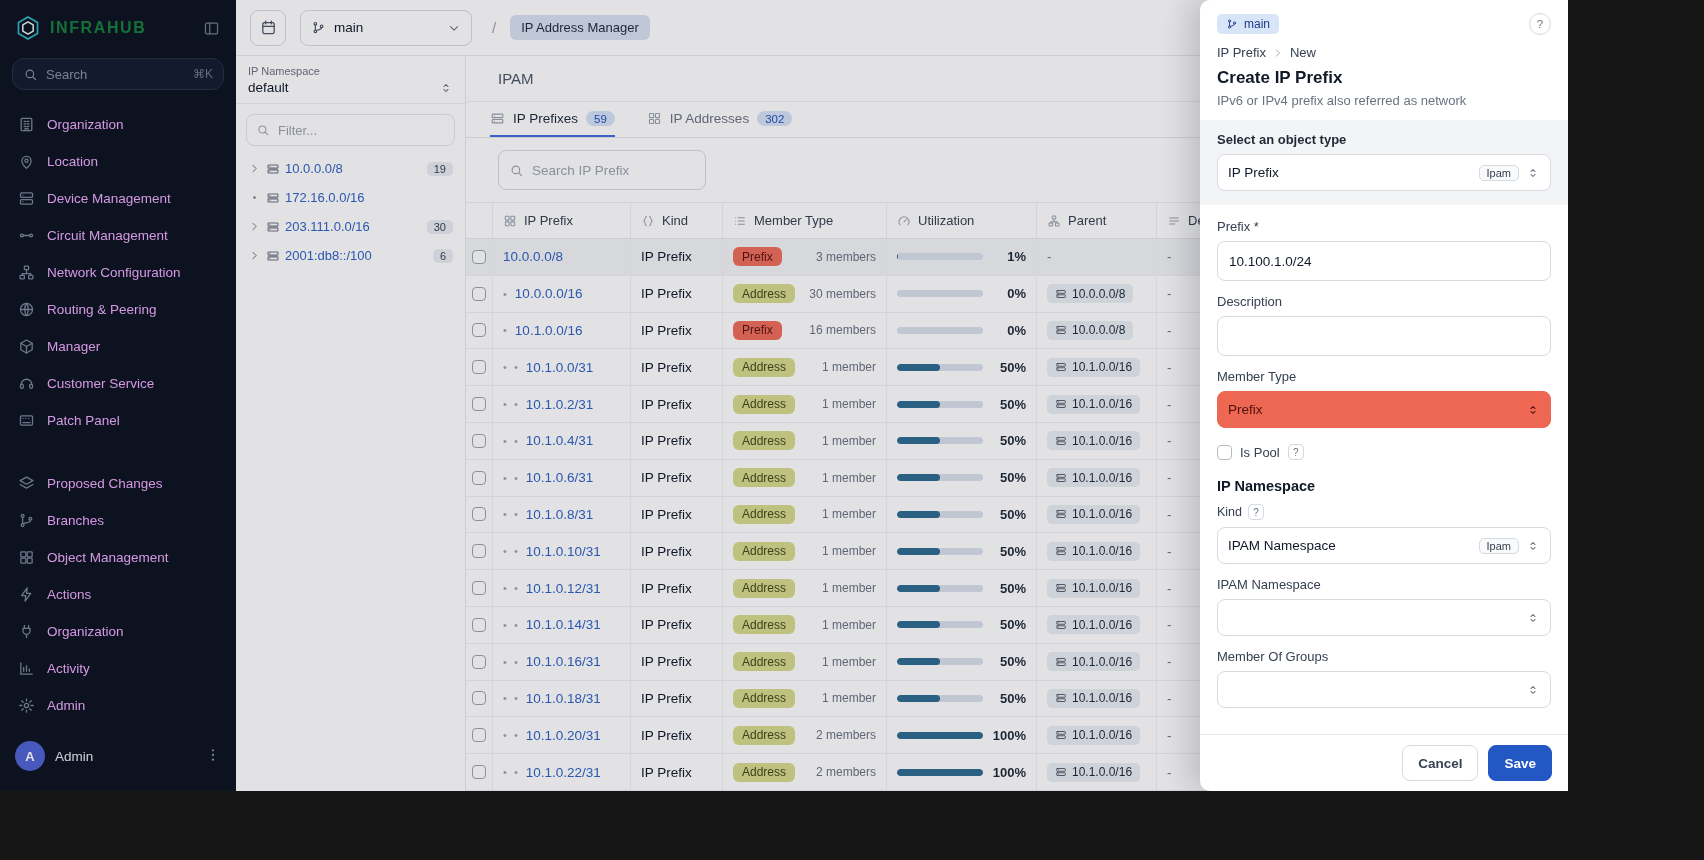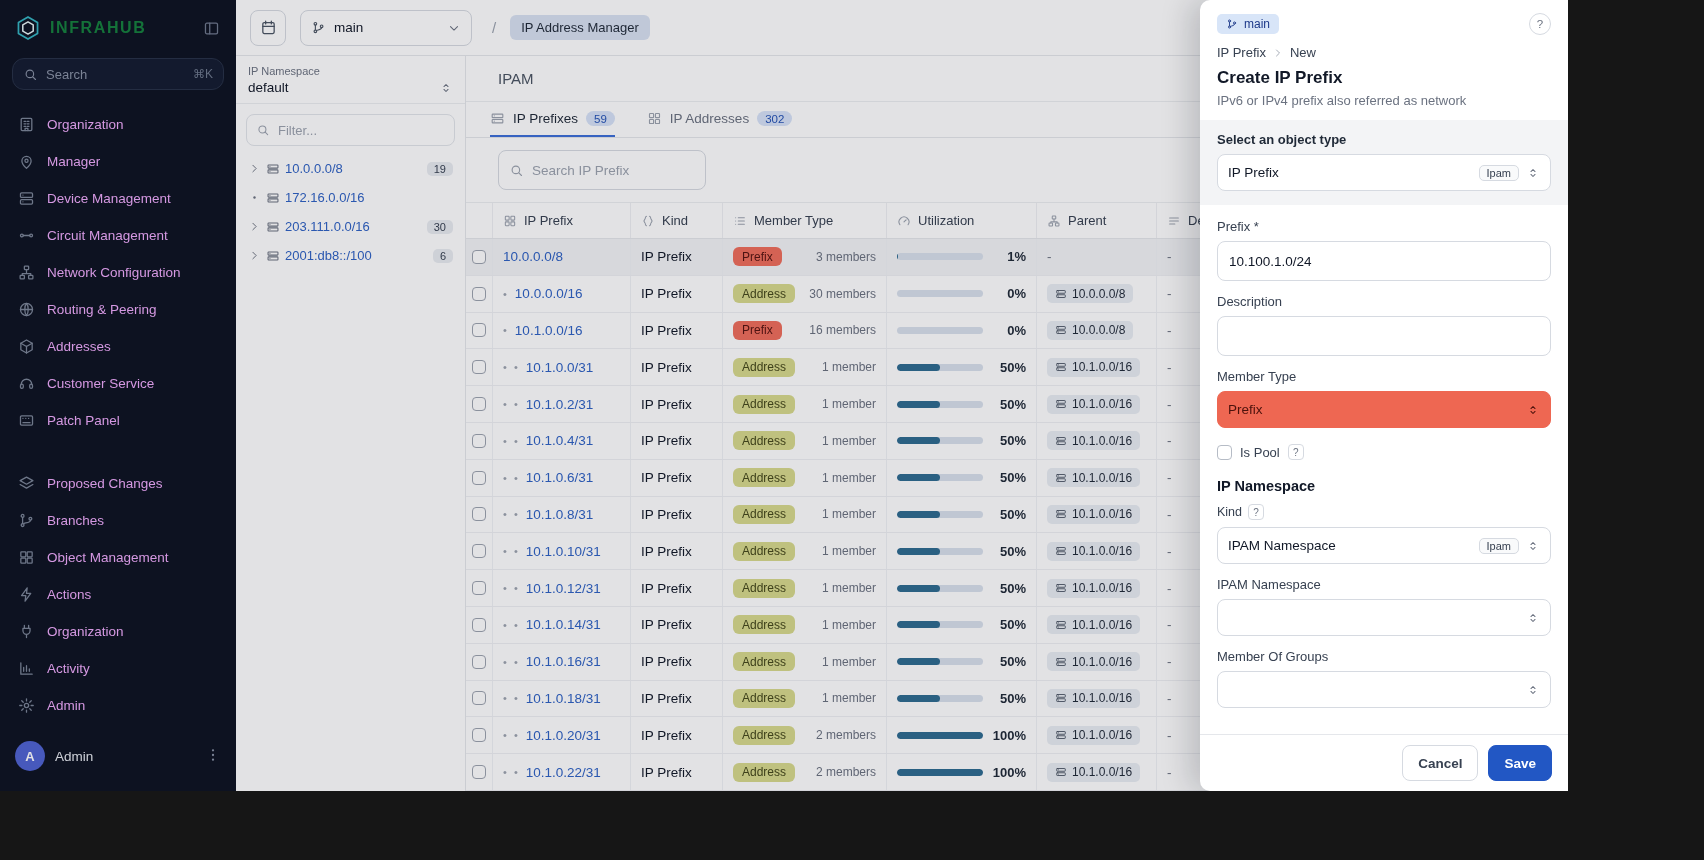--- a/index.html
+++ b/index.html
@@ -189,21 +189,21 @@
               </span>
               <span class="sb-label">Organization</span>
             </div>
             <div class="sb-item">
               <span class="ic sb-ic">
                 <svg viewBox="0 0 24 24" fill="none" stroke="currentColor" stroke-width="1.8" stroke-linecap="round" stroke-linejoin="round">
                   <path d="M12 21.5s-6.5-5.7-6.5-10.3A6.5 6.5 0 0 1 12 4.7a6.5 6.5 0 0 1 6.5 6.5c0 4.6-6.5 10.3-6.5 10.3z"></path>
                   <circle cx="12" cy="11" r="2.2"></circle>
                 </svg>
               </span>
-              <span class="sb-label">Manager</span>
+              <span class="sb-label">Location</span>
             </div>
             <div class="sb-item">
               <span class="ic sb-ic">
                 <svg viewBox="0 0 24 24" fill="none" stroke="currentColor" stroke-width="1.8" stroke-linecap="round" stroke-linejoin="round">
                   <rect x="3.5" y="4" width="17" height="6.5" rx="1.5"></rect>
                   <rect x="3.5" y="13.5" width="17" height="6.5" rx="1.5"></rect>
                   <path d="M7 7.2h.01M7 16.7h.01"></path>
                 </svg>
               </span>
               <span class="sb-label">Device Management</span>
@@ -238,21 +238,21 @@
               </span>
               <span class="sb-label">Routing &amp; Peering</span>
             </div>
             <div class="sb-item">
               <span class="ic sb-ic">
                 <svg viewBox="0 0 24 24" fill="none" stroke="currentColor" stroke-width="1.8" stroke-linecap="round" stroke-linejoin="round">
                   <path d="M12 2.8l8 4.6v9.2l-8 4.6-8-4.6V7.4l8-4.6z"></path>
                   <path d="M4 7.4l8 4.6 8-4.6M12 12v9.2"></path>
                 </svg>
               </span>
-              <span class="sb-label">Addresses</span>
+              <span class="sb-label">Manager</span>
             </div>
             <div class="sb-item">
               <span class="ic sb-ic">
                 <svg viewBox="0 0 24 24" fill="none" stroke="currentColor" stroke-width="1.8" stroke-linecap="round" stroke-linejoin="round">
                   <path d="M4.5 13.5a7.5 7.5 0 0 1 15 0"></path>
                   <rect x="3.5" y="13" width="4" height="6" rx="2"></rect>
                   <rect x="16.5" y="13" width="4" height="6" rx="2"></rect>
                 </svg>
               </span>
               <span class="sb-label">Customer Service</span>

